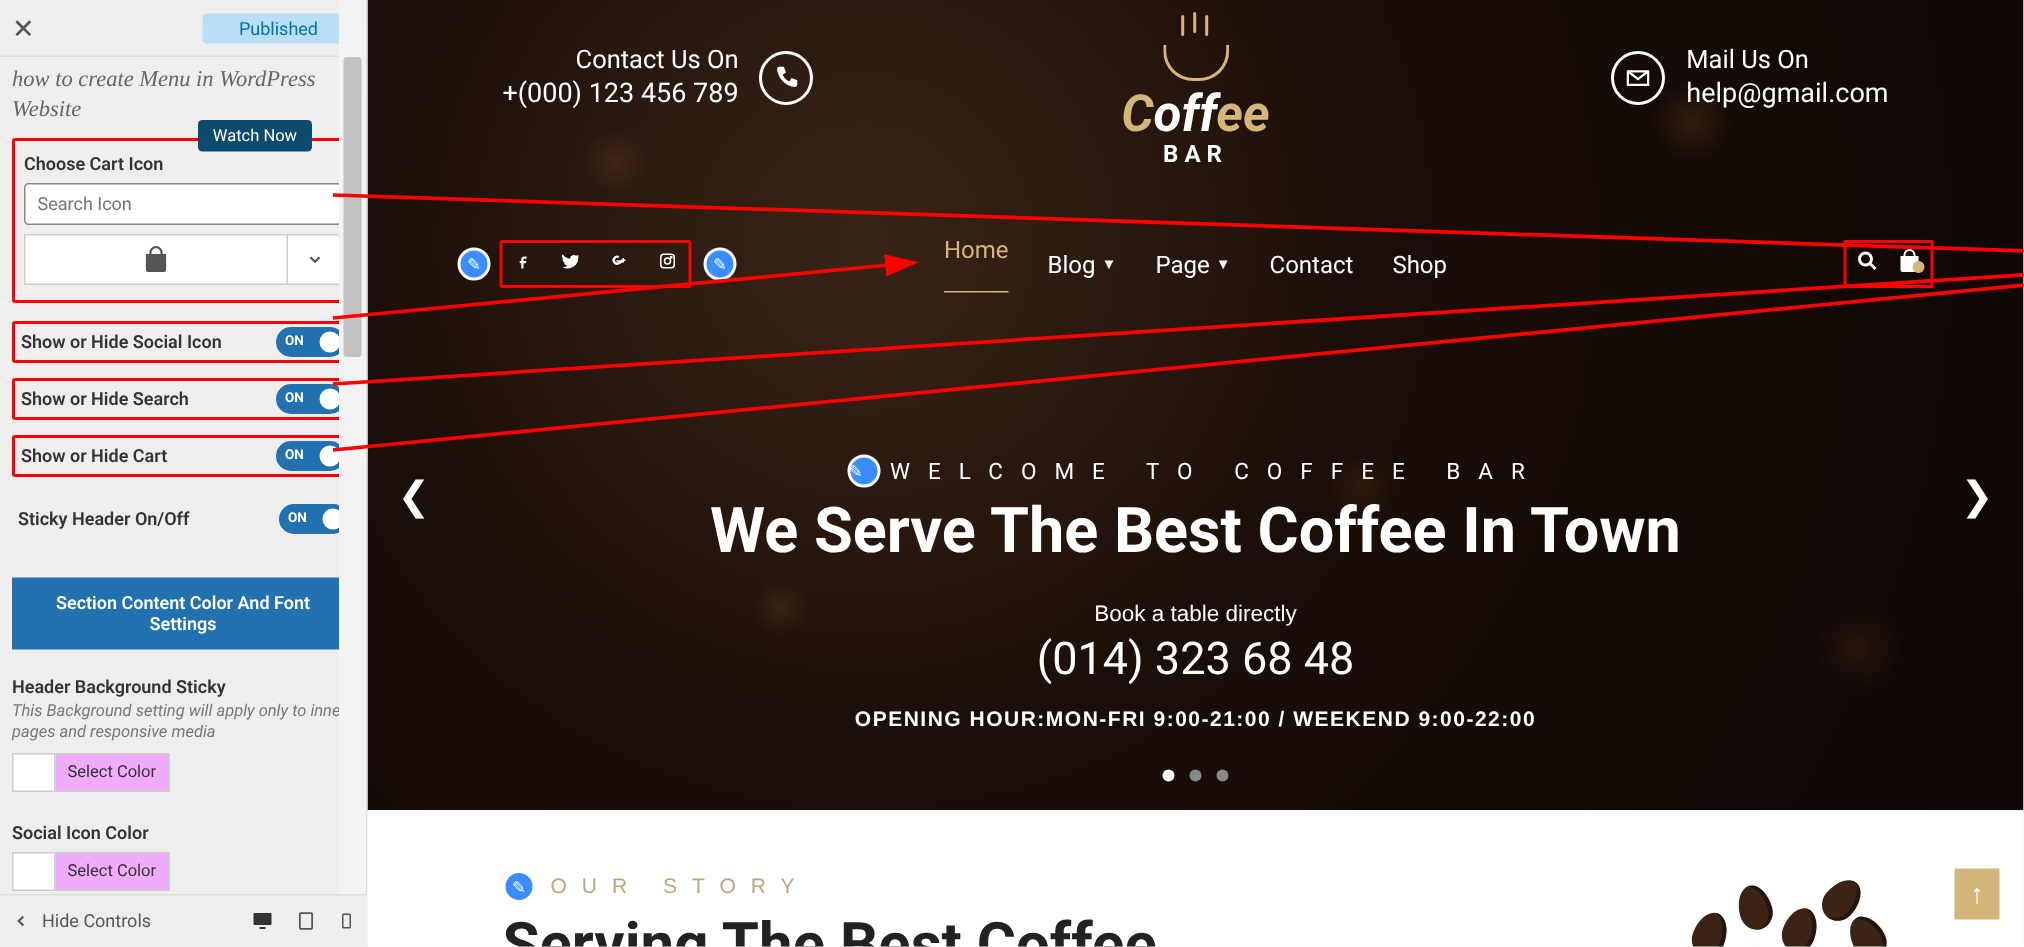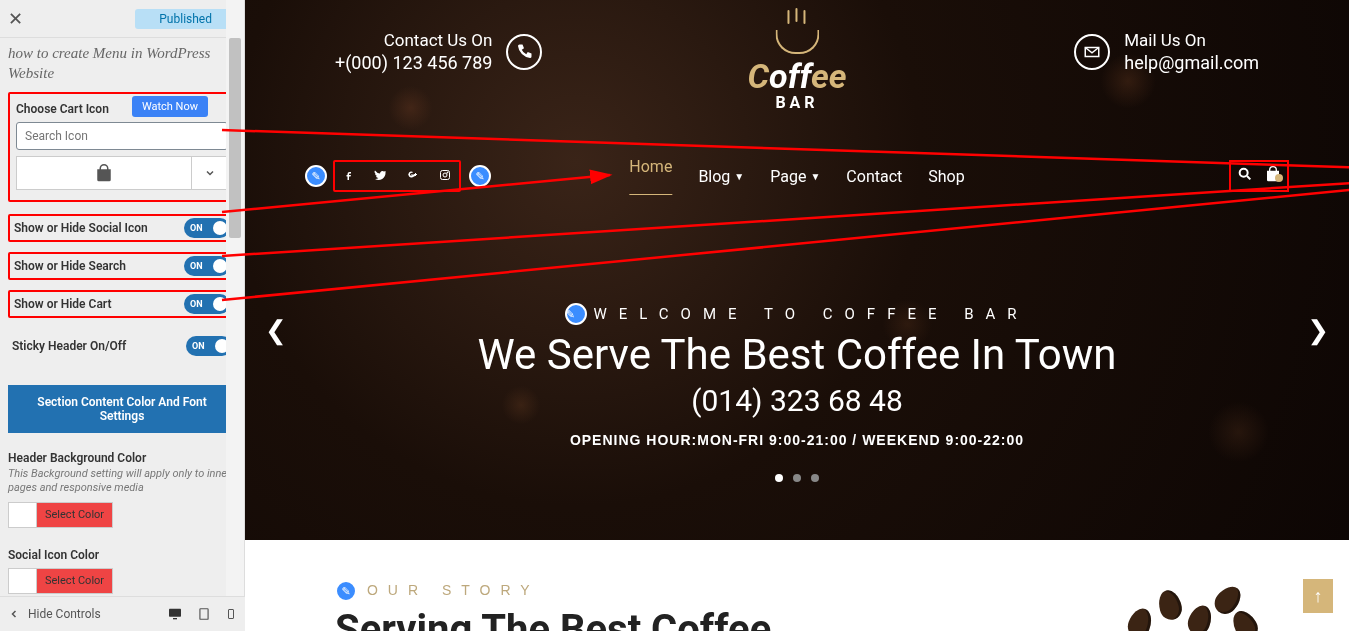--- a/index.html
+++ b/index.html
@@ -10,41 +10,41 @@
 .sidebar-scroll { position: absolute; right: 0; top: 0; bottom: 35px; width: 18px; background: #f3f3f3; }
 .sidebar-scroll-thumb { position: absolute; left: 3px; top: 38px; width: 12px; height: 200px; background: #c1c1c1; border-radius: 2px; }
 
 .sb-top { height: 38px; background: #eee; border-bottom: 1px solid #ddd; display: flex; align-items: center; justify-content: space-between; padding: 0 8px; }
 .sb-close { font-size: 18px; color: #555; cursor: pointer; }
 .sb-published { background: #b8dff6; color: #0073aa; font-size: 12px; padding: 3px 24px; border-radius: 3px; }
 
 .sb-body { flex: 1; overflow: hidden; padding: 6px 8px 0 8px; font-size: 12px; color: #555; }
 
 .sb-help { font-style: italic; font-size: 15px; color: #666; line-height: 1.3; font-family: Liberation Serif, serif; }
-.sb-watch { position: absolute; right: 28px; top: 52px; background: #3b82f6; color: #fff; font-size: 11px; padding: 4px 10px; border-radius: 3px; margin-left: 44px; }
+.sb-watch { position: absolute; right: 28px; top: 36px; background: #0c4a6e; color: #fff; font-size: 11px; padding: 4px 10px; border-radius: 3px; margin-left: 44px; }
 
 .red-box { border: 2px solid #ff0000; border-radius: 2px; }
 .section { margin-top: 8px; padding: 4px 4px; }
 .section-label { font-weight: 600; font-size: 12px; color: #333; }
 .search-icon-input { width: 100%; margin-top: 6px; border: 1px solid #7e8993; border-radius: 3px; height: 28px; padding: 0 8px; font-size: 12px; color: #777; background: #fff; }
 .icon-row { display: flex; margin-top: 6px; }
 .icon-preview { flex: 1; height: 34px; border: 1px solid #ccc; background: #fff; display: flex; align-items: center; justify-content: center; }
 .icon-dd { width: 36px; height: 34px; border: 1px solid #ccc; border-left: none; background: #fff; display: flex; align-items: center; justify-content: center; color: #555; }
 
 .toggle-row { display: flex; align-items: center; justify-content: space-between; height: 28px; padding: 0 4px; }
 .toggle-row .section-label { flex: 1; }
 .toggle { width: 46px; height: 20px; background: #2271b1; border-radius: 10px; position: relative; display: flex; align-items: center; }
 .toggle-on { color: #fff; font-size: 9px; font-weight: 700; position: absolute; left: 6px; }
 .toggle-knob { width: 14px; height: 14px; background: #fff; border-radius: 50%; position: absolute; right: 3px; }
 
 .blue-block { background: #2271b1; color: #fff; text-align: center; padding: 10px 6px; font-size: 12px; font-weight: 600; margin-top: 25px; }
 
 .subhead { font-weight: 600; font-size: 12px; color: #333; margin-top: 18px; }
 .subnote { font-style: italic; font-size: 11px; color: #777; line-height: 1.3; margin-top: 2px; }
-.color-picker { display: inline-flex; margin-top: 6px; border: 1px solid #ccc; background: #ef4444; align-items: center; }
+.color-picker { display: inline-flex; margin-top: 6px; border: 1px solid #ccc; background: #f0abfc; align-items: center; }
 .color-swatch { width: 28px; height: 24px; border-right: 1px solid #ccc; background: #fff; }
 .color-text { font-size: 11px; padding: 0 8px; color: #333; }
 
 .sb-footer { position: absolute; bottom: 0; left: 0; width: 245px; height: 35px; background: #eee; border-top: 1px solid #ddd; display: flex; align-items: center; padding: 0 8px; font-size: 12px; color: #555; justify-content: space-between; }
 .footer-left { display: flex; align-items: center; gap: 8px; }
 .footer-icons { display: flex; gap: 14px; color: #555; }
 
 
 .preview { position: absolute; left: 245px; top: 0; width: 1104px; height: 631px; background: #fff; overflow: hidden; }
 .hero { width: 100%; height: 540px; background: radial-gradient(circle at 30% 30%, #3a2418 0%, #1a0e08 40%, #0d0604 100%); position: relative; color: #fff; }
@@ -84,21 +84,21 @@
 .menu-item.active { color: #d5b67a; border-bottom: 1px solid #d5b67a; padding-bottom: 18px; }
 .caret { font-size: 10px; }
 
 .nav-right { margin-left: auto; display: flex; align-items: center; }
 .sc-red { border: 2.5px solid #ff0000; padding: 4px 6px; display: flex; gap: 12px; align-items: center; }
 .nav-ico { color: #fff; font-size: 16px; }
 .cart-dot { width:8px; height:8px; background:#d5b67a; border-radius:50%; position:absolute; margin-left:-6px; margin-top:8px; }
 
 .hero-center { text-align: center; margin-top: 230px; padding: 0 40px; font-family: Georgia, serif; }
 .hline1 { font-size: 15px; letter-spacing: 12px; display: inline-flex; align-items: center; gap: 6px; }
-.hline2 { font-size: 42px; font-weight: normal; margin-top: 6px; line-height: 1.15; }
+.hline2 { font-size: 42px; font-weight: bold; margin-top: 6px; line-height: 1.15; }
 .hline3 { font-size: 15px; margin-top: 22px; font-family: -apple-system, sans-serif; }
 .hline4 { font-size: 30px; margin-top: 4px; }
 .hline5 { font-size: 14px; margin-top: 14px; letter-spacing: 1px; font-family: -apple-system, sans-serif; font-weight: 600; }
 
 .dots { display: flex; gap: 10px; justify-content: center; margin-top: 26px; }
 .dot { width: 8px; height: 8px; border-radius: 50%; background: #888; }
 .dot.active { background: #fff; }
 
 .hero-arrow { position: absolute; top: 315px; font-size: 26px; color: #fff; cursor: pointer; }
 .hero-arrow.left { left: 20px; }
@@ -175,21 +175,21 @@
     <div class="section toggle-row" style="margin-top:14px;">
       <span class="section-label">Sticky Header On/Off</span>
       <div class="toggle">
           <span class="toggle-on">ON</span>
           <span class="toggle-knob"></span>
         </div>
     </div>
 
     <div class="blue-block">Section Content Color And Font Settings</div>
 
-    <div class="subhead">Header Background Color</div>
+    <div class="subhead">Header Background Sticky</div>
     <div class="subnote">This Background setting will apply only to inner pages and responsive media</div>
     <div class="color-picker">
       <div class="color-swatch"></div>
       <div class="color-text">Select Color</div>
     </div>
 
     <div class="subhead">Social Icon Color</div>
     <div class="color-picker">
       <div class="color-swatch"></div>
       <div class="color-text">Select Color</div>
@@ -305,20 +305,21 @@
         </div>
       </div>
     </div>
 
     <div class="hero-center">
       <div class="hline1">
           <span class="edit-badge">✎</span>
           <span>WELCOME TO COFFEE BAR</span>
         </div>
       <div class="hline2">We Serve The Best Coffee In Town</div>
+      <div class="hline3">Book a table directly</div>
       <div class="hline4">(014) 323 68 48</div>
       <div class="hline5">OPENING HOUR:MON-FRI 9:00-21:00 / WEEKEND 9:00-22:00</div>
       <div class="dots">
         <span class="dot active"></span>
         <span class="dot"></span>
         <span class="dot"></span>
       </div>
     </div>
 
     <div class="hero-arrow left">❮</div>

